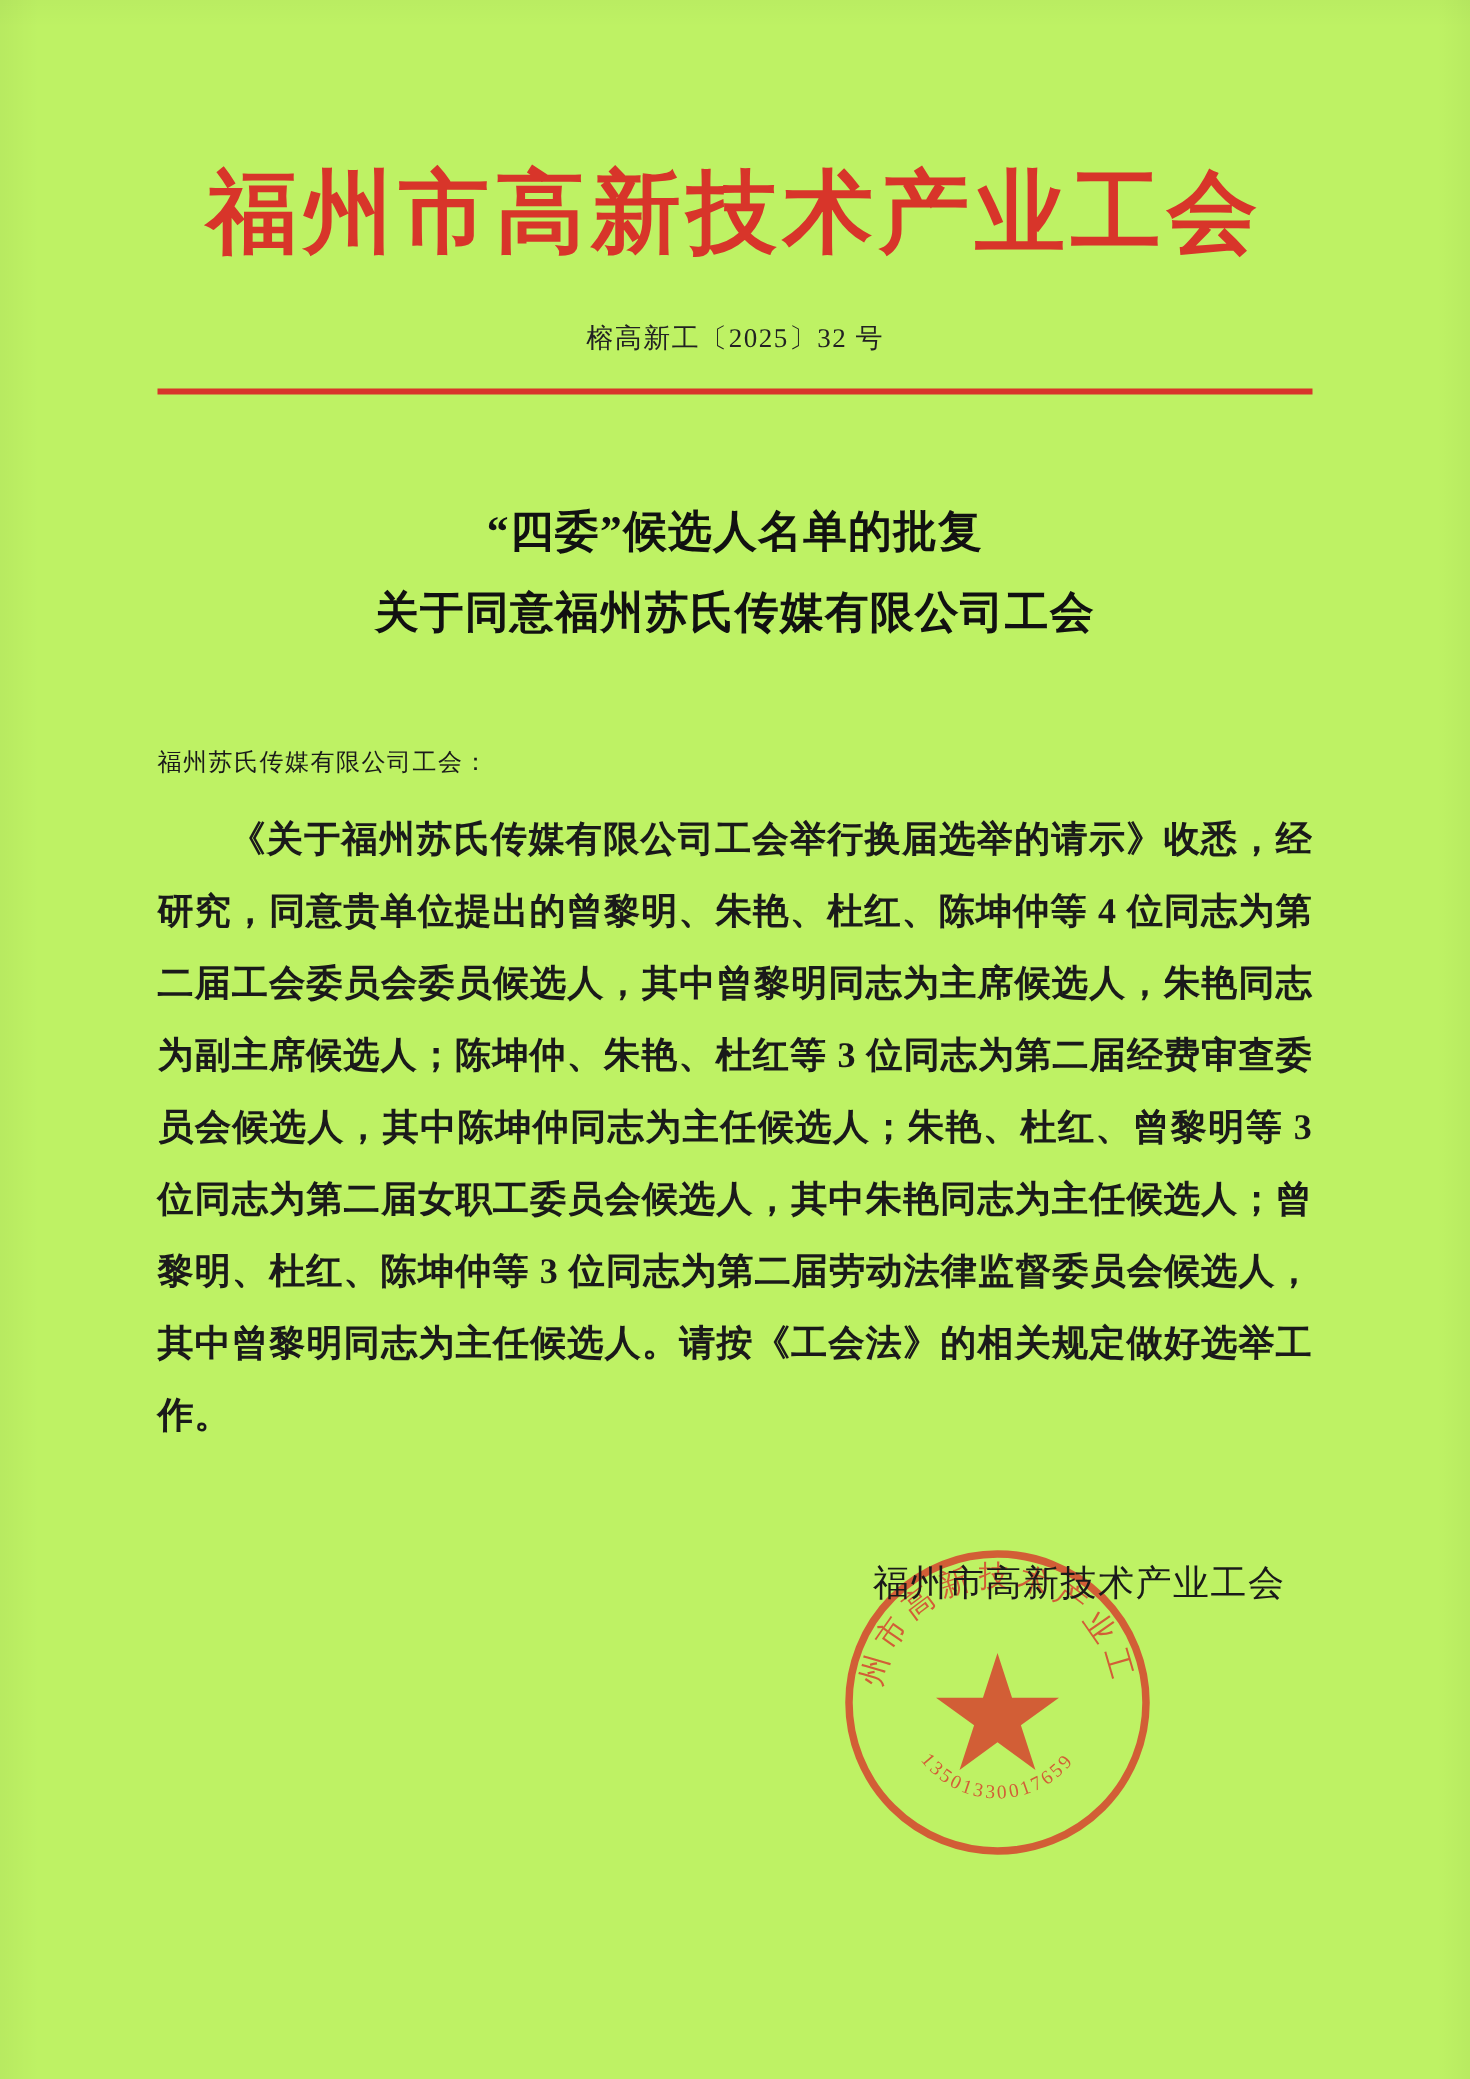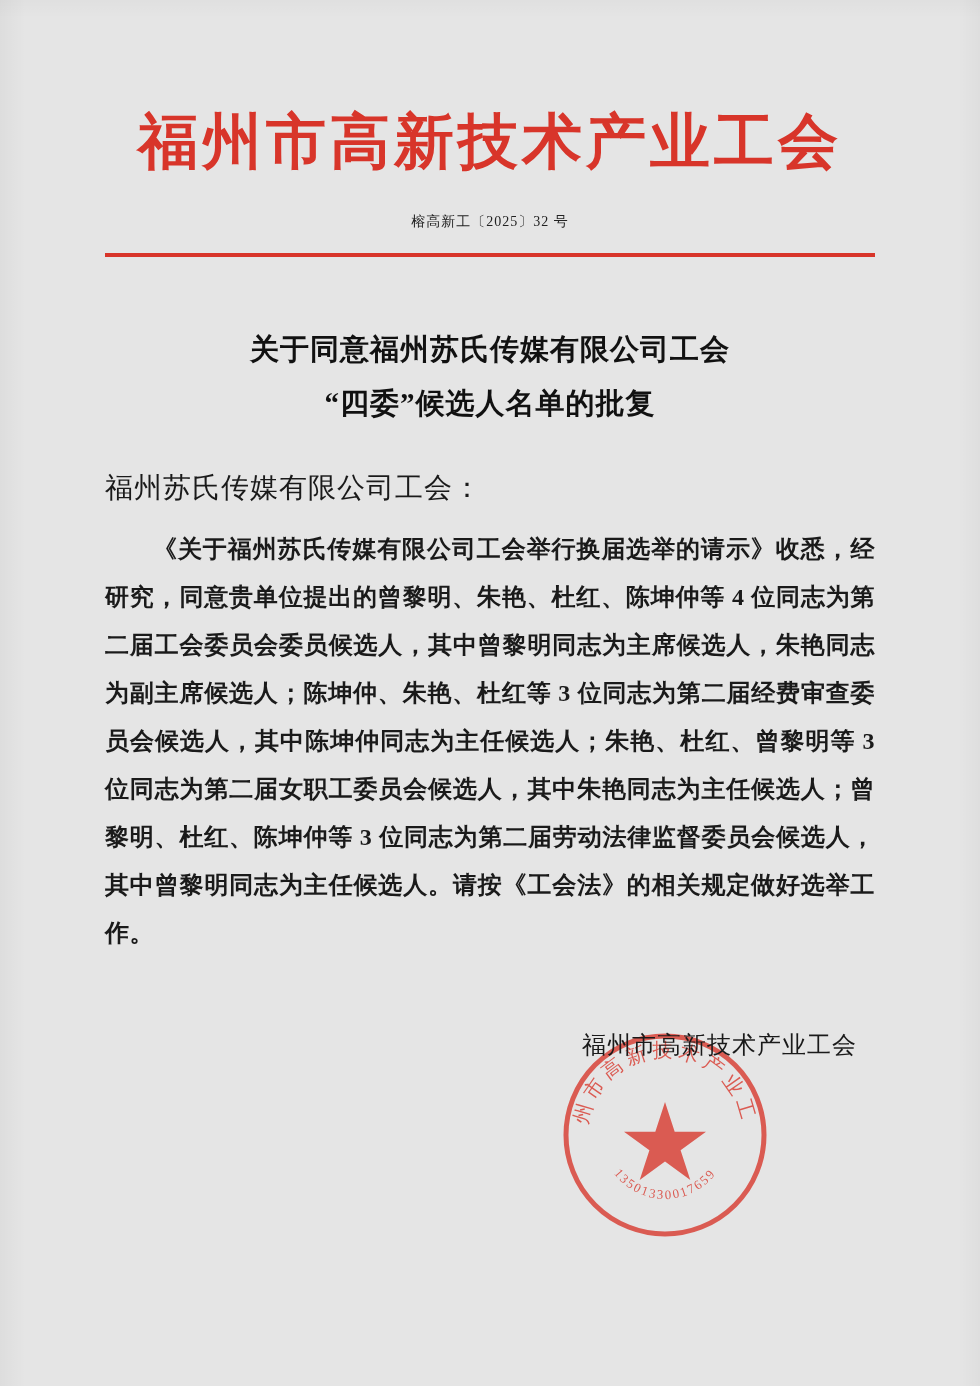--- a/index.html
+++ b/index.html
@@ -12,21 +12,21 @@
     height: 1386px;
     font-family: "Liberation Serif", "DejaVu Serif", serif;
     color: #1a1a1a;
     position: relative;
     overflow: hidden;
   }
 
   .page {
     position: absolute;
     inset: 0;
-    background: #e5e5e5;
+    background: #bef264;
   }
 
   
   .page::before {
     content: "";
     position: absolute;
     top: 0; left: 0; right: 0; bottom: 0;
     background:
       linear-gradient(to right, rgba(0,0,0,0.035) 0px, rgba(0,0,0,0) 26px),
       linear-gradient(to left, rgba(0,0,0,0.03) 0px, rgba(0,0,0,0) 22px),
@@ -48,21 +48,21 @@
     font-weight: bold;
     font-size: 60px;
     letter-spacing: 4px;
     line-height: 1.15;
     white-space: nowrap;
   }
 
   .doc-number {
     text-align: center;
     margin-top: 36px;
-    font-size: 14px;
+    font-size: 18px;
     letter-spacing: 1px;
     color: #222;
   }
 
   .red-rule {
     margin: 22px 0 0 0;
     height: 4px;
     background: #d8352a;
     width: 100%;
   }
@@ -71,22 +71,22 @@
     text-align: center;
     margin-top: 66px;
     font-size: 29px;
     font-weight: bold;
     line-height: 1.85;
     letter-spacing: 1px;
     color: #111;
   }
 
   .salutation {
-    margin-top: 36px;
-    font-size: 28px;
+    margin-top: 60px;
+    font-size: 16px;
     letter-spacing: 1px;
     line-height: 1.6;
   }
 
   .para {
     margin-top: 14px;
     font-size: 24px;
     line-height: 2.0;
     text-align: justify;
     text-justify: inter-ideograph;
@@ -129,22 +129,22 @@
 <div class="page">
   <div class="doc-body">
 
     <div class="masthead">福州市高新技术产业工会</div>
 
     <div class="doc-number">榕高新工〔2025〕32 号</div>
 
     <div class="red-rule"></div>
 
     <div class="title">
+      <div>“四委”候选人名单的批复</div>
       <div>关于同意福州苏氏传媒有限公司工会</div>
-      <div>“四委”候选人名单的批复</div>
     </div>
 
     <div class="salutation">福州苏氏传媒有限公司工会：</div>
 
     <div class="para">《关于福州苏氏传媒有限公司工会举行换届选举的请示》收悉，经研究，同意贵单位提出的曾黎明、朱艳、杜红、陈坤仲等 4 位同志为第二届工会委员会委员候选人，其中曾黎明同志为主席候选人，朱艳同志为副主席候选人；陈坤仲、朱艳、杜红等 3 位同志为第二届经费审查委员会候选人，其中陈坤仲同志为主任候选人；朱艳、杜红、曾黎明等 3 位同志为第二届女职工委员会候选人，其中朱艳同志为主任候选人；曾黎明、杜红、陈坤仲等 3 位同志为第二届劳动法律监督委员会候选人，其中曾黎明同志为主任候选人。请按《工会法》的相关规定做好选举工作。</div>
 
     <div class="signature">
       <div>福州市高新技术产业工会</div>
     </div>
 

